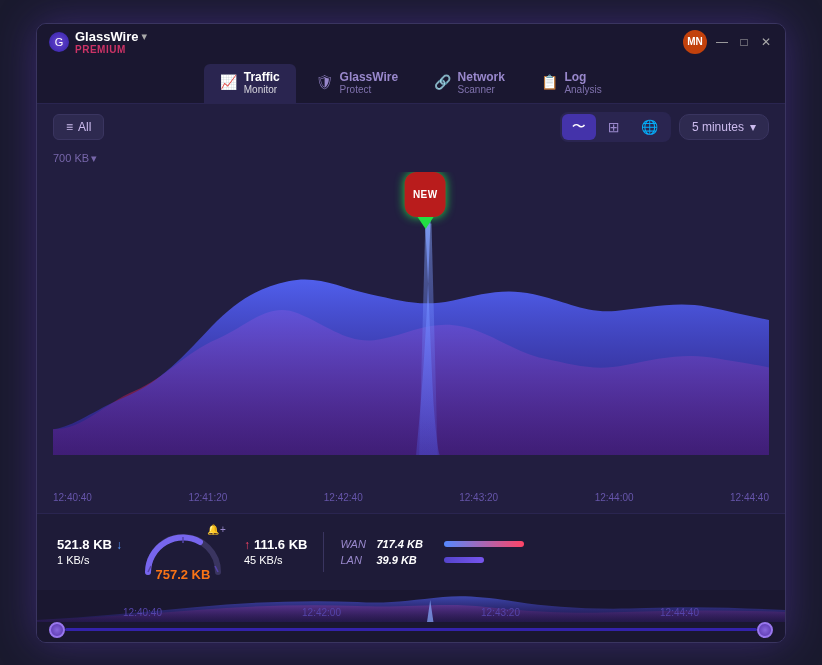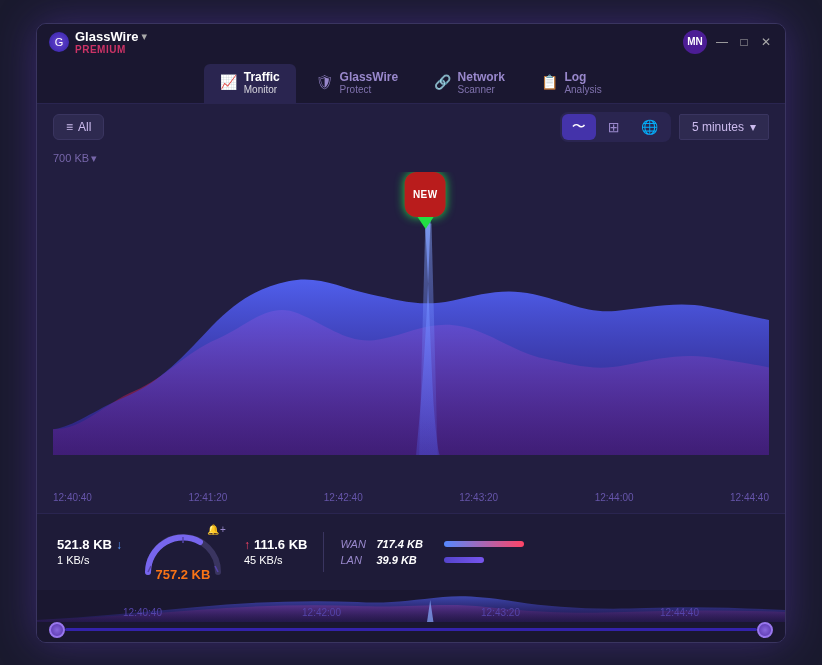--- a/index.html
+++ b/index.html
@@ -61,21 +61,21 @@
     }
     .title-controls {
       display: flex;
       gap: 8px;
       align-items: center;
     }
     .avatar-btn {
       width: 24px;
       height: 24px;
       border-radius: 50%;
-      background: #4c1d95;
+      background: #c2410c;
       color: #fff;
       font-size: 10px;
       display: flex;
       align-items: center;
       justify-content: center;
       cursor: pointer;
       font-weight: 600;
     }
     .wnd-btn {
       width: 14px;
@@ -169,21 +169,21 @@
     .view-btn.active {
       background: #4433aa;
       color: #fff;
     }
     .time-selector {
       display: flex;
       align-items: center;
       gap: 6px;
       background: #2e2a50;
       border: 1px solid #3a3560;
-      border-radius: 2px;
+      border-radius: 10px;
       padding: 5px 12px;
       color: #ccbbee;
       font-size: 12px;
       cursor: pointer;
     }
     .chart-area {
       flex: 1;
       position: relative;
       margin: 0 16px;
       min-height: 0;

